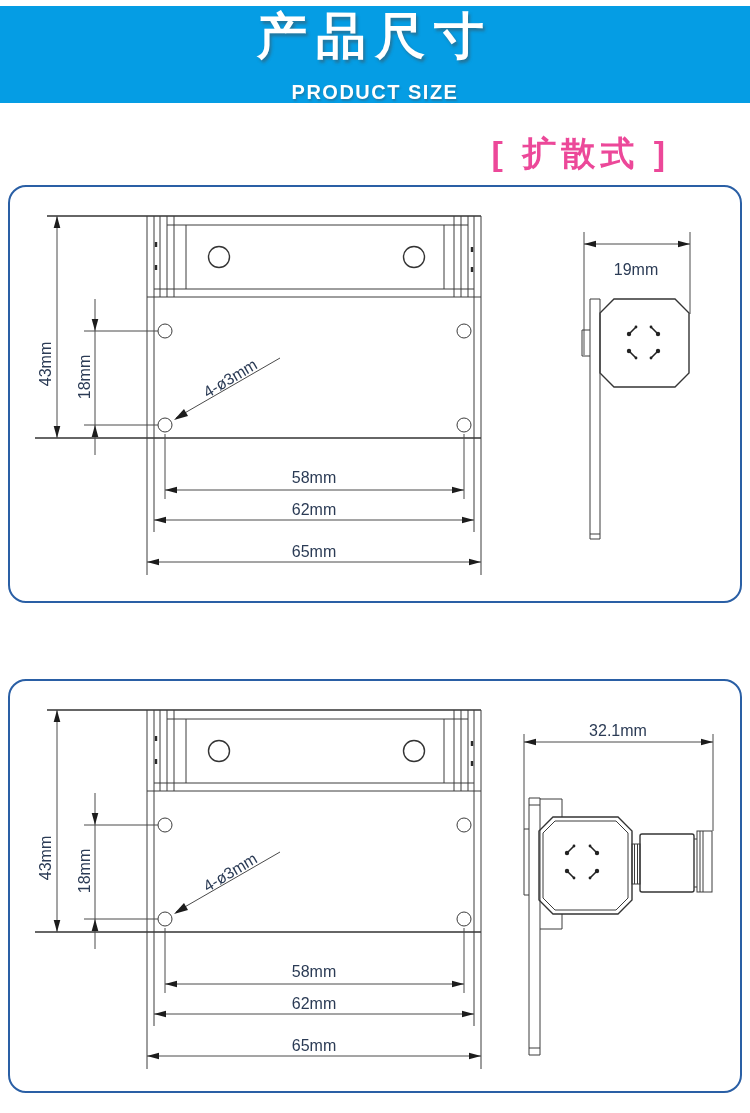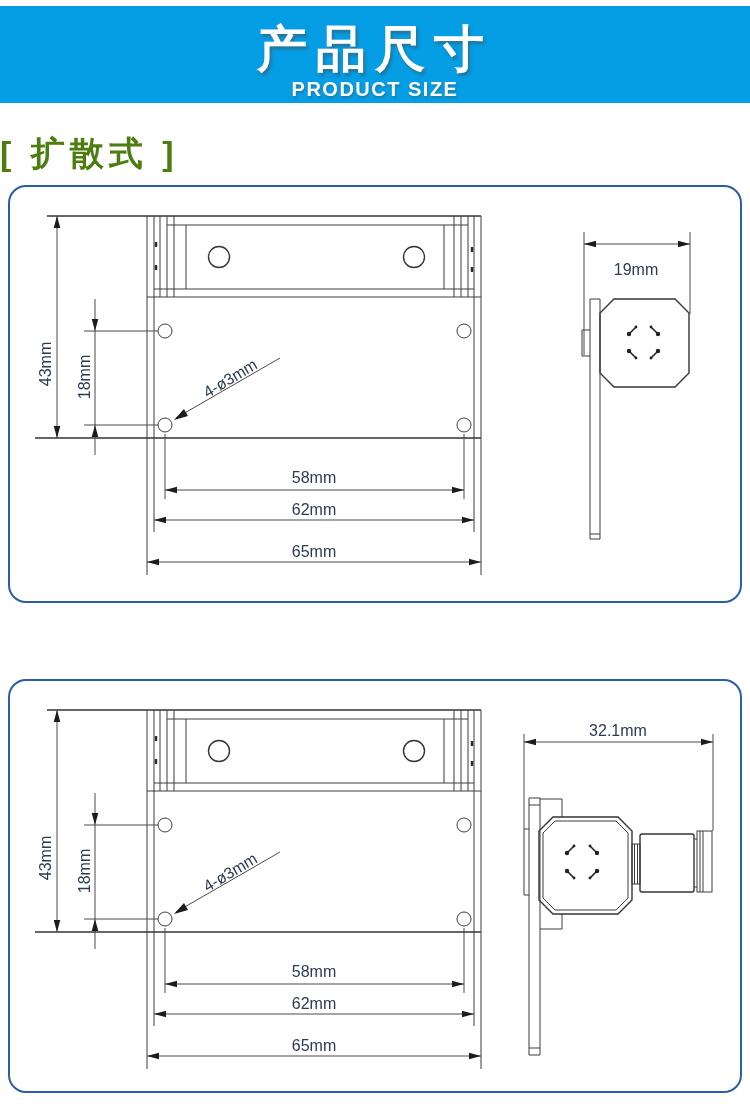--- a/index.html
+++ b/index.html
@@ -5,31 +5,31 @@
   html,body{margin:0;padding:0;}
   .page{
     position:relative;width:750px;height:1113px;background:#ffffff;overflow:hidden;
     font-family:"Liberation Sans","DejaVu Sans",sans-serif;
   }
   .banner{
     position:absolute;top:6px;left:0;width:750px;height:97px;
     background:#059de4;text-align:center;
   }
   .banner-title{
-    margin:0;padding-top:15px;color:#ffffff;font-size:50px;font-weight:bold;
+    margin:0;padding-top:2px;color:#ffffff;font-size:50px;font-weight:bold;
     letter-spacing:9px;line-height:56px;
     text-shadow:2px 3px 3px rgba(70,70,70,.45);
   }
   .banner-subtitle{
-    margin:0;color:#ffffff;font-size:20px;font-weight:bold;letter-spacing:1.5px;
+    margin:16px;color:#ffffff;font-size:20px;font-weight:bold;letter-spacing:1.5px;
     line-height:24px;text-shadow:1px 2px 2px rgba(70,70,70,.35);
   }
   .section-title{
-    position:absolute;left:0;width:670px;text-align:left;
-    color:#4d7c0f;font-size:34px;font-weight:bold;letter-spacing:5px;
+    position:absolute;left:0;width:670px;text-align:right;
+    color:#ec4899;font-size:34px;font-weight:bold;letter-spacing:5px;
   }
   .section-title.first{top:131px;}
   .section-title.second{top:622px;}
   .panel{
     position:absolute;left:8px;width:734px;border:2px solid #2a5fa5;border-radius:18px;
     box-sizing:border-box;background:#ffffff;
   }
   .panel.first{top:185px;height:418px;}
   .panel.second{top:679px;height:414px;}
   .panel svg{position:absolute;left:0;top:0;display:block;}

